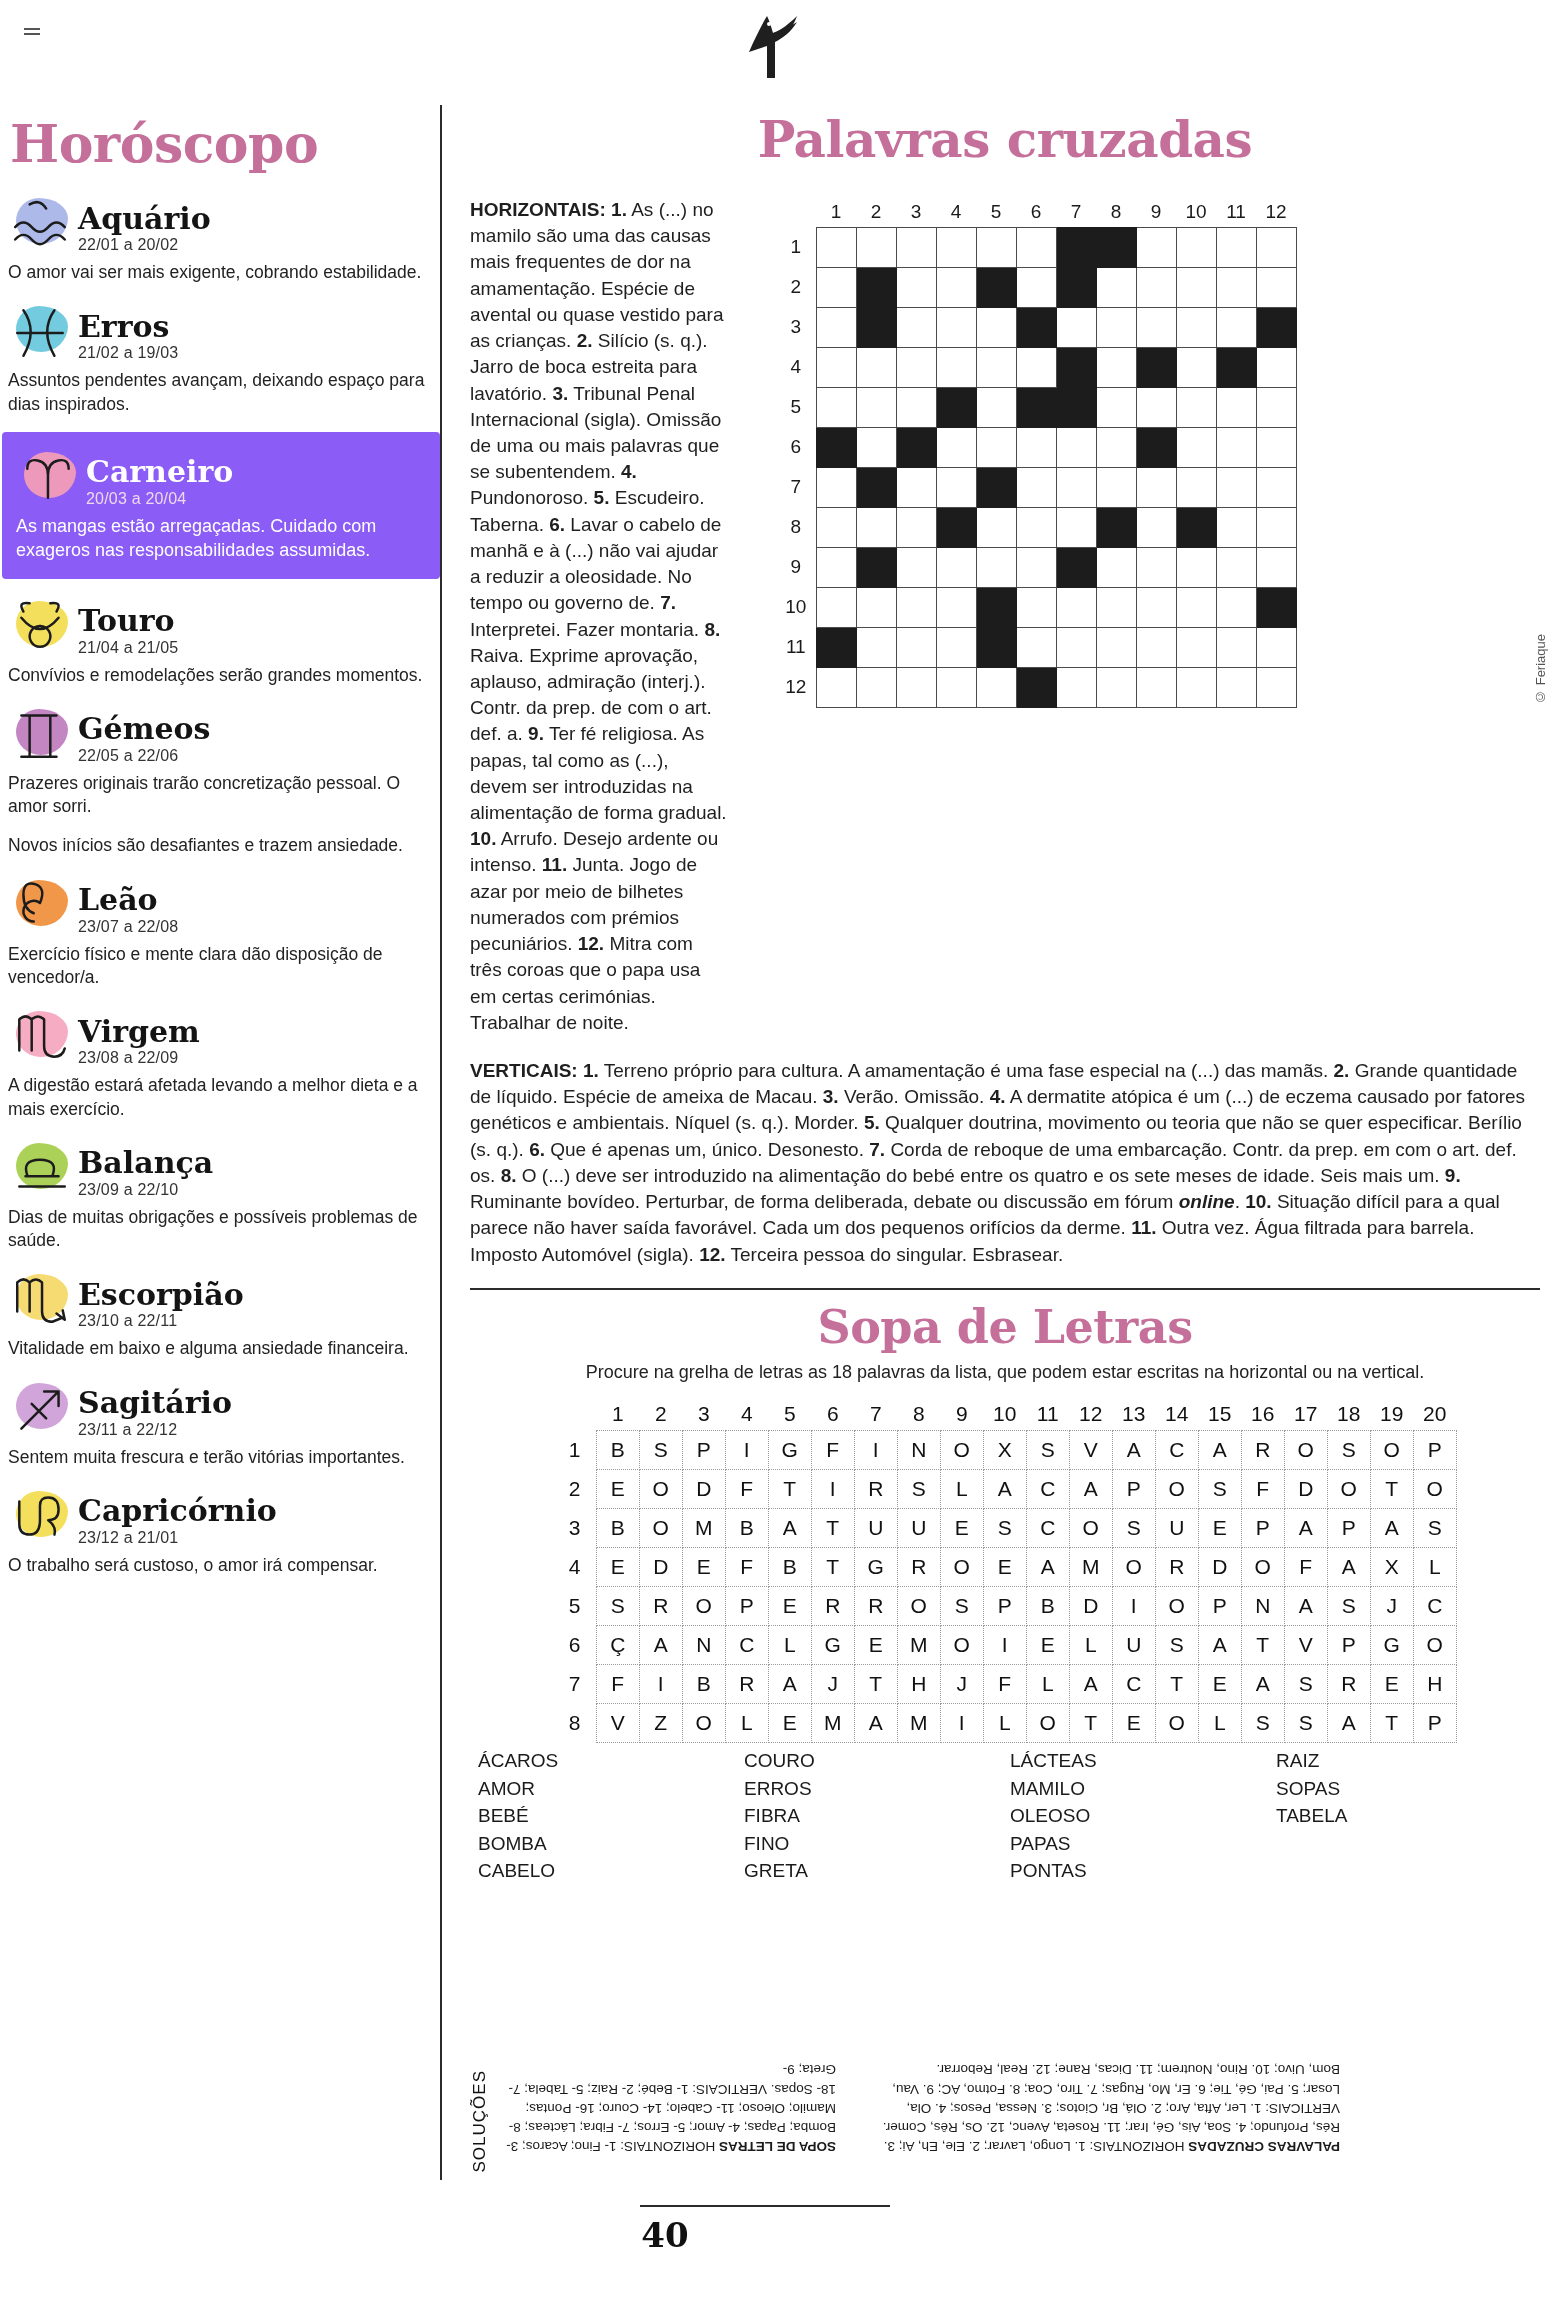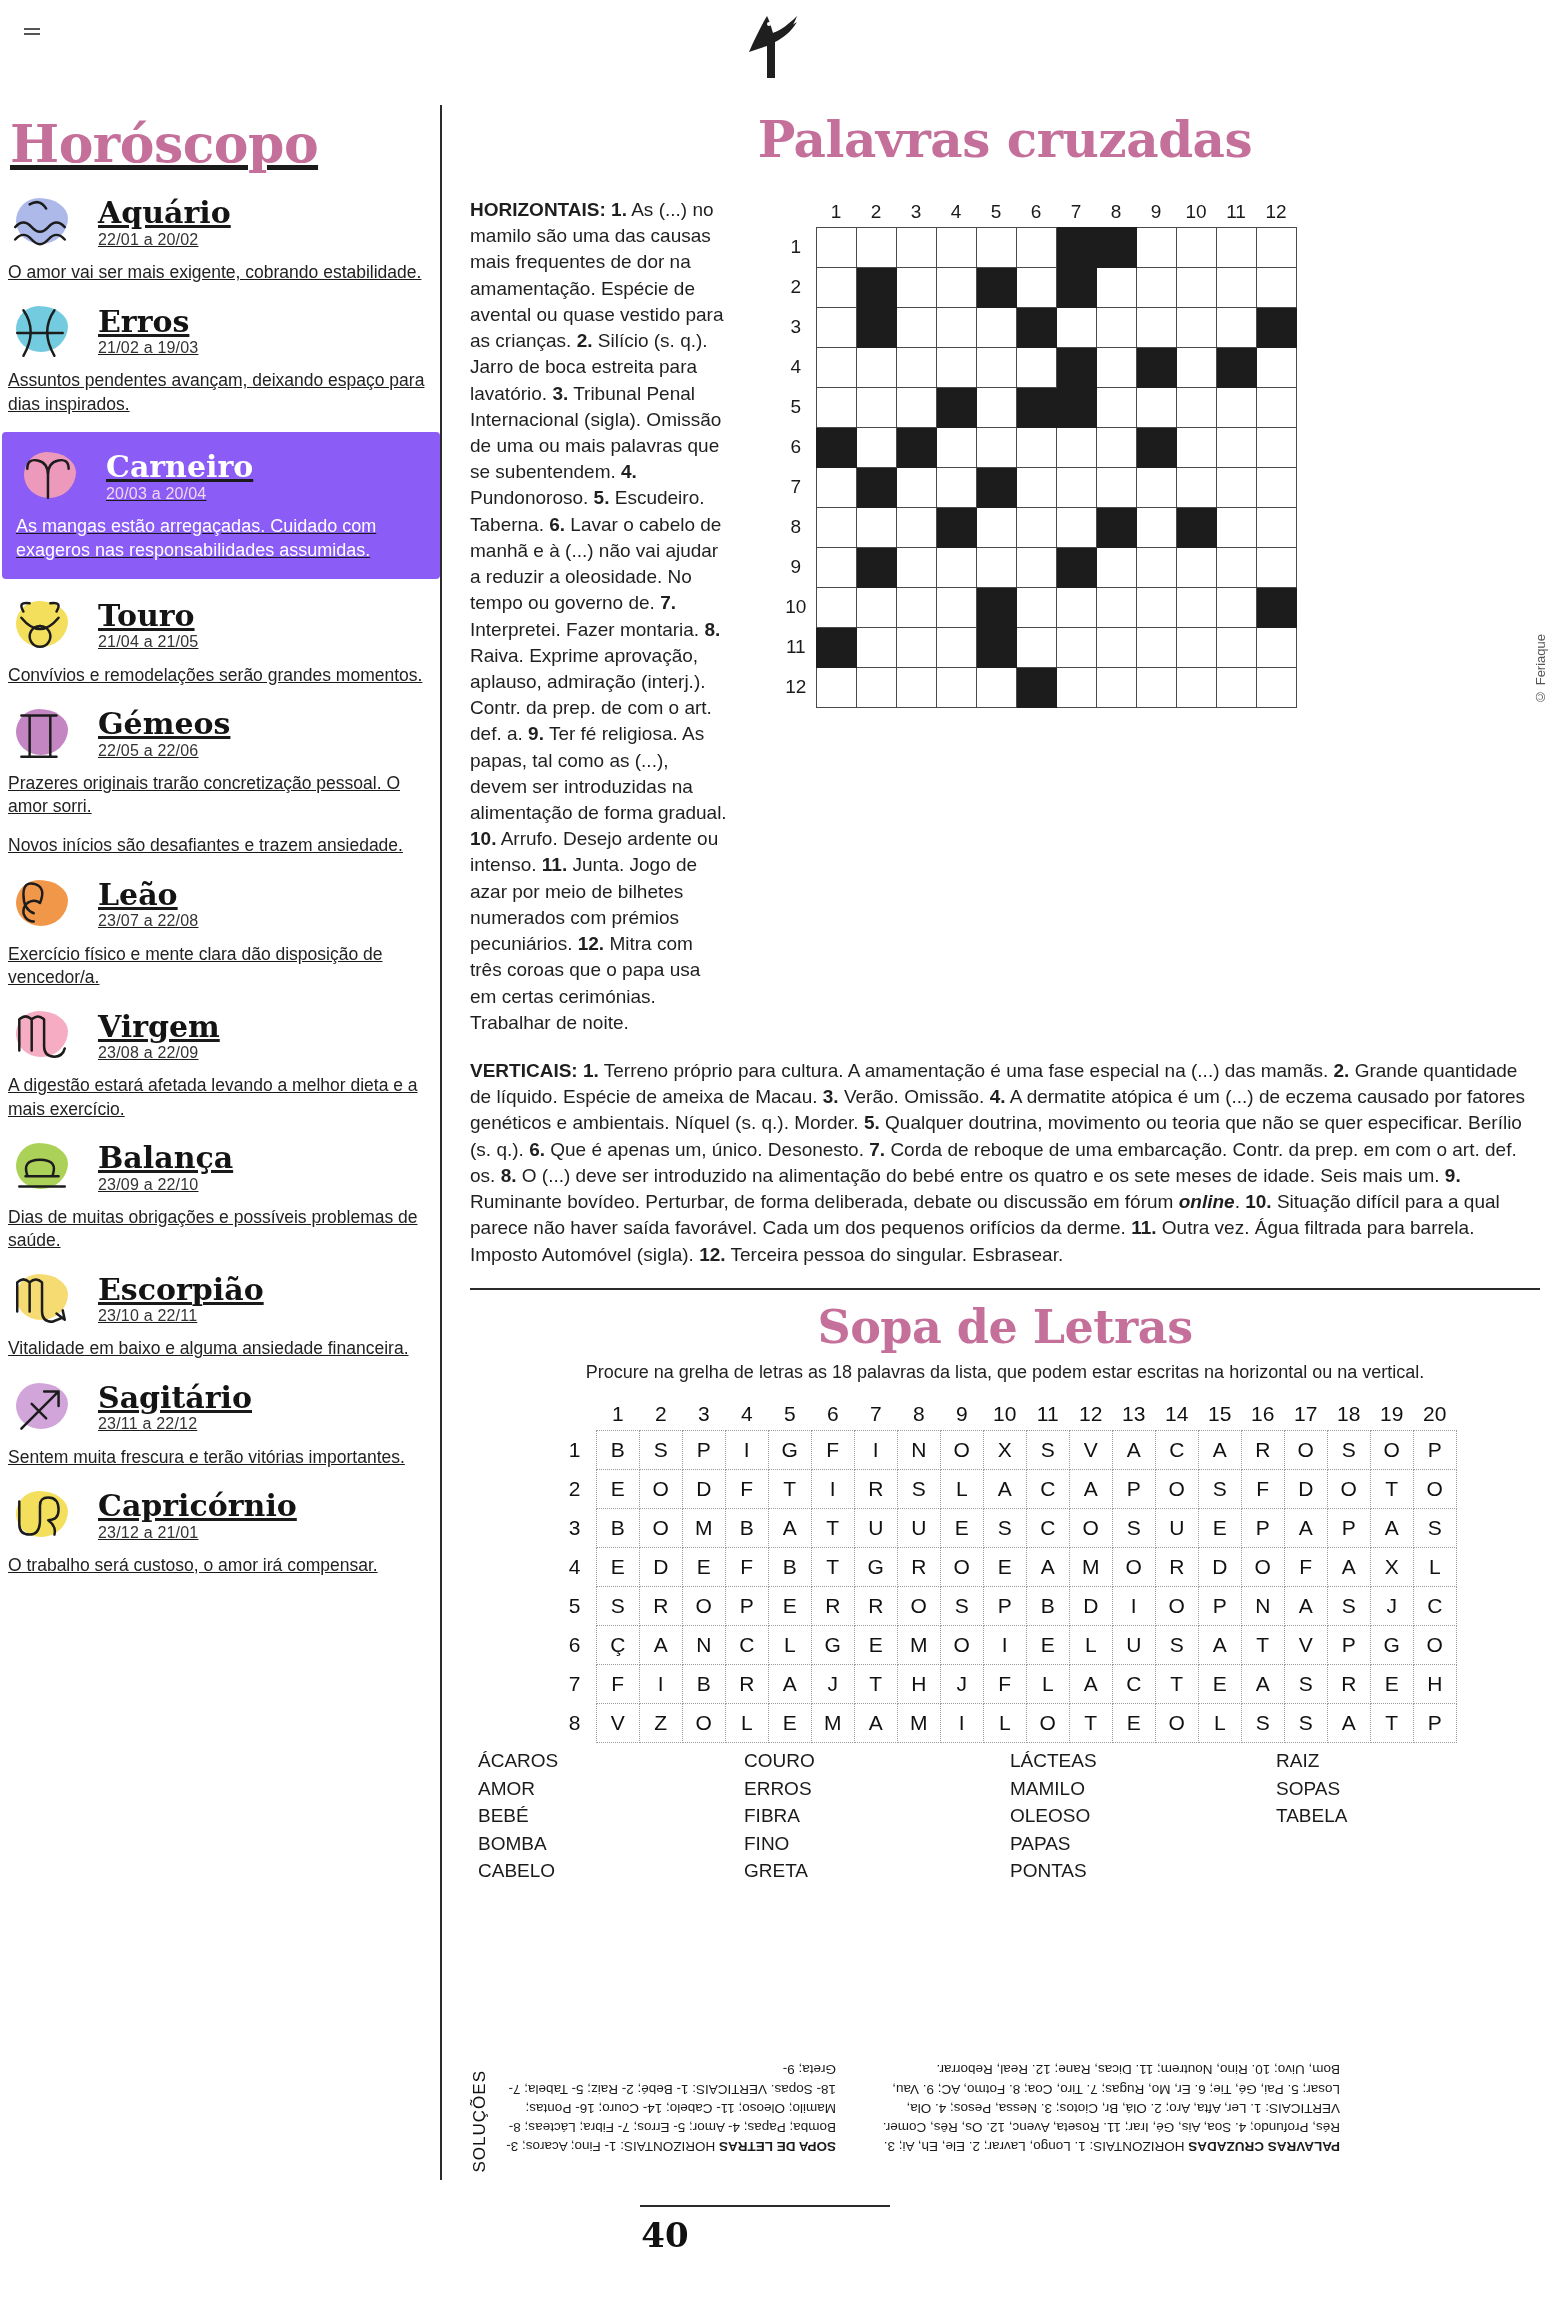--- a/index.html
+++ b/index.html
@@ -15,21 +15,21 @@
 
   
   .topbar { position: absolute; top: 0; left: 0; width: 1550px; height: 95px; }
   .corner-mark { position: absolute; left: 24px; top: 28px; width: 16px; height: 10px; }
   .corner-mark div { height: 2px; background: #555; margin-bottom: 3px; }
   .bird { position: absolute; left: 715px; top: 8px; width: 110px; height: 80px; }
 
   
   .left-col {
     position: absolute; left: 0; top: 100px;
-    width: 440px; padding: 0 10px 0 8px; text-decoration: underline;
+    width: 440px; padding: 0 10px 0 8px;
   }
   .vdivider {
     position: absolute; left: 440px; top: 105px;
     width: 2px; height: 2075px; background: #2b2b2b;
   }
   .right-col { position: absolute; left: 470px; top: 100px; width: 1070px; }
 
   
   .title-serif {
     font-family: "DejaVu Serif", serif;
@@ -45,21 +45,21 @@
   h1.sopa { font-size: 46px; text-align: center; margin: 10px 0 8px 0; color: #c4709a; }
 
   
   .sign { margin-bottom: 16px; position: relative; }
   .sign.highlight {
     background: #8b5cf6; color: #ffffff;
     border-radius: 4px;
     padding: 14px 18px 16px 14px;
     margin-left: -6px; margin-right: -10px;
   }
-  .sign-head { display: flex; align-items: center; gap: 24px; }
+  .sign-head { display: flex; align-items: flex-end; gap: 4px; }
   .sign-icon {
     width: 66px; height: 62px; flex: 0 0 66px;
     position: relative;
   }
   .sign-icon .blob {
     position: absolute; left: 8px; top: 6px; width: 52px; height: 46px;
     border-radius: 44% 56% 52% 48% / 50% 44% 56% 50%;
     opacity: .95;
   }
   .sign-icon svg { position: absolute; left: 0; top: 0; }

